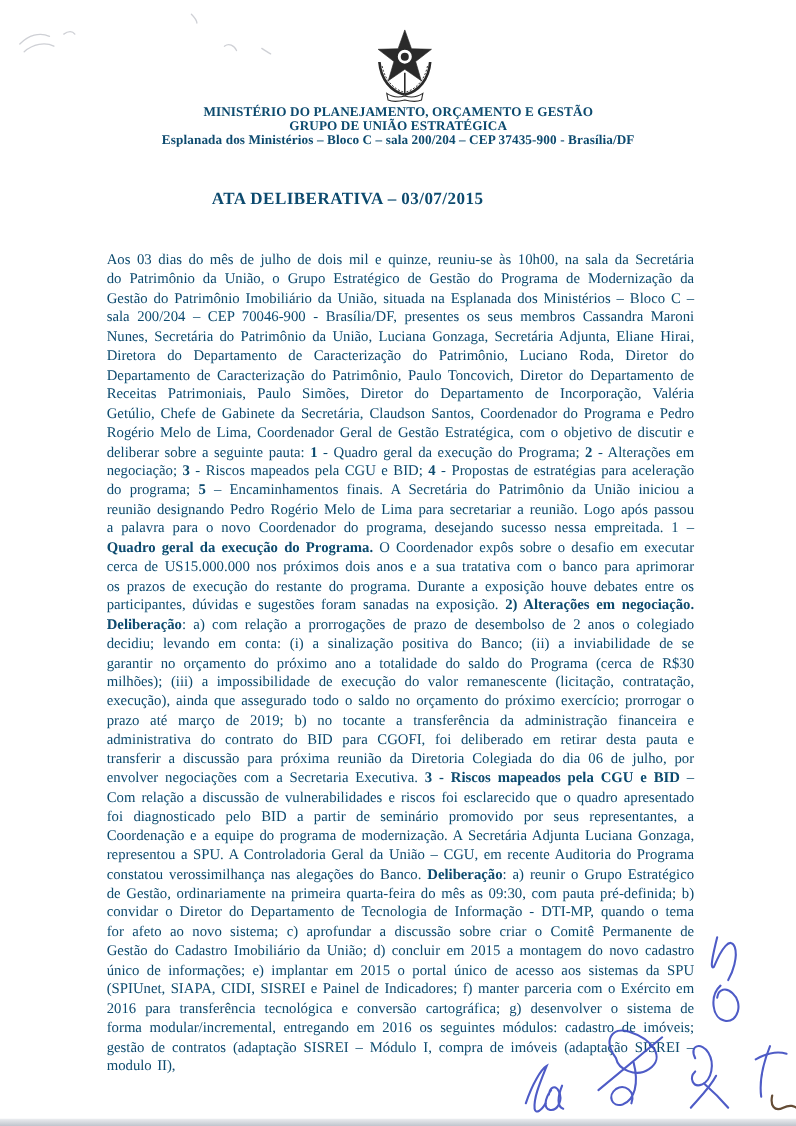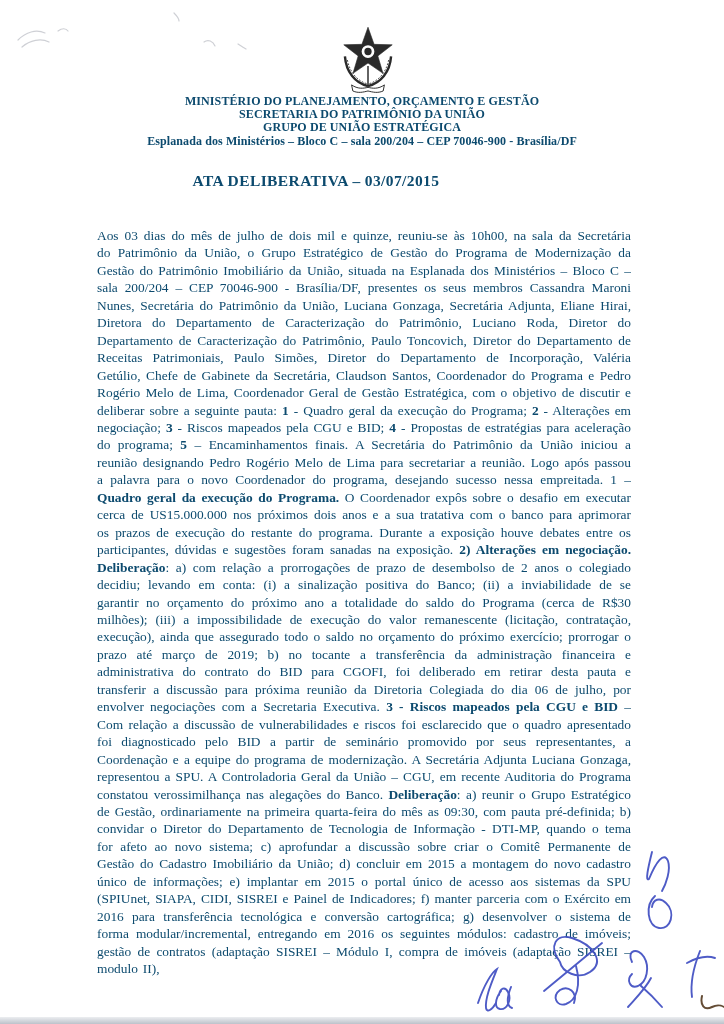--- a/index.html
+++ b/index.html
@@ -61,23 +61,22 @@
       <path d="M88,50 C86,76 71,94 50,99" fill="none" stroke="#2a2a2a" stroke-width="4"></path>
       <path d="M16,56 C20,76 32,90 48,95" fill="none" stroke="#2a2a2a" stroke-width="1.4" stroke-dasharray="3,2.5"></path>
       <path d="M84,56 C80,76 68,90 52,95" fill="none" stroke="#2a2a2a" stroke-width="1.4" stroke-dasharray="3,2.5"></path>
       <line x1="50" y1="66" x2="50" y2="98" stroke="#2a2a2a" stroke-width="2.4"></line>
       <path d="M23,97 C33,104 42,103 50,101 C58,103 67,104 77,97 L75,107 C66,111 58,109 50,107 C42,109 34,111 25,107 Z" fill="#ffffff" stroke="#2a2a2a" stroke-width="1.6"></path>
     </svg>
   </div>
 
   <div class="letterhead">
     <div>MINISTÉRIO DO PLANEJAMENTO, ORÇAMENTO E GESTÃO</div>
-    <div>SECRETARIA DO PATRIMÔNIO DA UNIÃO</div>
     <div>GRUPO DE UNIÃO ESTRATÉGICA</div>
-    <div class="addr">Esplanada dos Ministérios – Bloco C – sala 200/204 – CEP 70046-900 - Brasília/DF</div>
+    <div class="addr">Esplanada dos Ministérios – Bloco C – sala 200/204 – CEP 37435-900 - Brasília/DF</div>
   </div>
 
   <h1 class="doc-title">ATA DELIBERATIVA – 03/07/2015</h1>
 
   <p class="body-text" id="body-text"><span>Aos 03 dias do mês de julho de dois mil e quinze, reuniu-se às 10h00, na sala da Secretária do Patrimônio da União, o Grupo Estratégico de Gestão do Programa de Modernização da Gestão do Patrimônio Imobiliário da União, situada na Esplanada dos Ministérios – Bloco C – sala 200/204 – CEP 70046-900 - Brasília/DF, presentes os seus membros Cassandra Maroni Nunes, Secretária do Patrimônio da União, Luciana Gonzaga, Secretária Adjunta, Eliane Hirai, Diretora do Departamento de Caracterização do Patrimônio, Luciano Roda, Diretor do Departamento de Caracterização do Patrimônio, Paulo Toncovich, Diretor do Departamento de Receitas Patrimoniais, Paulo Simões, Diretor do Departamento de Incorporação, Valéria Getúlio, Chefe de Gabinete da Secretária, Claudson Santos, Coordenador do Programa e Pedro Rogério Melo de Lima, Coordenador Geral de Gestão Estratégica, com o objetivo de discutir e deliberar sobre a seguinte pauta: </span><b>1</b><span> - Quadro geral da execução do Programa; </span><b>2</b><span> - Alterações em negociação; </span><b>3</b><span> - Riscos mapeados pela CGU e BID; </span><b>4</b><span> - Propostas de estratégias para aceleração do programa; </span><b>5</b><span> – Encaminhamentos finais. A Secretária do Patrimônio da União iniciou a reunião designando Pedro Rogério Melo de Lima para secretariar a reunião. Logo após passou a palavra para o novo Coordenador do programa, desejando sucesso nessa empreitada. 1 – </span><b>Quadro geral da execução do Programa.</b><span> O Coordenador expôs sobre o desafio em executar cerca de US15.000.000 nos próximos dois anos e a sua tratativa com o banco para aprimorar os prazos de execução do restante do programa. Durante a exposição houve debates entre os participantes, dúvidas e sugestões foram sanadas na exposição. </span><b>2) Alterações em negociação. Deliberação</b><span>: a) com relação a prorrogações de prazo de desembolso de 2 anos o colegiado decidiu; levando em conta: (i) a sinalização positiva do Banco; (ii) a inviabilidade de se garantir no orçamento do próximo ano a totalidade do saldo do Programa (cerca de R$30 milhões); (iii) a impossibilidade de execução do valor remanescente (licitação, contratação, execução), ainda que assegurado todo o saldo no orçamento do próximo exercício; prorrogar o prazo até março de 2019; b) no tocante a transferência da administração financeira e administrativa do contrato do BID para CGOFI, foi deliberado em retirar desta pauta e transferir a discussão para próxima reunião da Diretoria Colegiada do dia 06 de julho, por envolver negociações com a Secretaria Executiva. </span><b>3 - Riscos mapeados pela CGU e BID</b><span> – Com relação a discussão de vulnerabilidades e riscos foi esclarecido que o quadro apresentado foi diagnosticado pelo BID a partir de seminário promovido por seus representantes, a Coordenação e a equipe do programa de modernização. A Secretária Adjunta Luciana Gonzaga, representou a SPU. A Controladoria Geral da União – CGU, em recente Auditoria do Programa constatou verossimilhança nas alegações do Banco. </span><b>Deliberação</b><span>: a) reunir o Grupo Estratégico de Gestão, ordinariamente na primeira quarta-feira do mês as 09:30, com pauta pré-definida; b) convidar o Diretor do Departamento de Tecnologia de Informação - DTI-MP, quando o tema for afeto ao novo sistema; c) aprofundar a discussão sobre criar o Comitê Permanente de Gestão do Cadastro Imobiliário da União; d) concluir em 2015 a montagem do novo cadastro único de informações; e) implantar em 2015 o portal único de acesso aos sistemas da SPU (SPIUnet, SIAPA, CIDI, SISREI e Painel de Indicadores; f) manter parceria com o Exército em 2016 para transferência tecnológica e conversão cartográfica; g) desenvolver o sistema de forma modular/incremental, entregando em 2016 os seguintes módulos: cadastro de imóveis; gestão de contratos (adaptação SISREI – Módulo I, compra de imóveis (adaptação SISREI – modulo II),</span></p>
 
   <svg class="overlay" viewBox="0 0 724 1024" width="724" height="1024">
     <g fill="none" stroke="#3f4ec2" stroke-width="1.9" stroke-linecap="round" opacity="0.92">
 
       <path d="M652,852 C648,868 645,882 649,879 C656,862 664,851 668,861 C671,870 666,884 662,891"></path>

